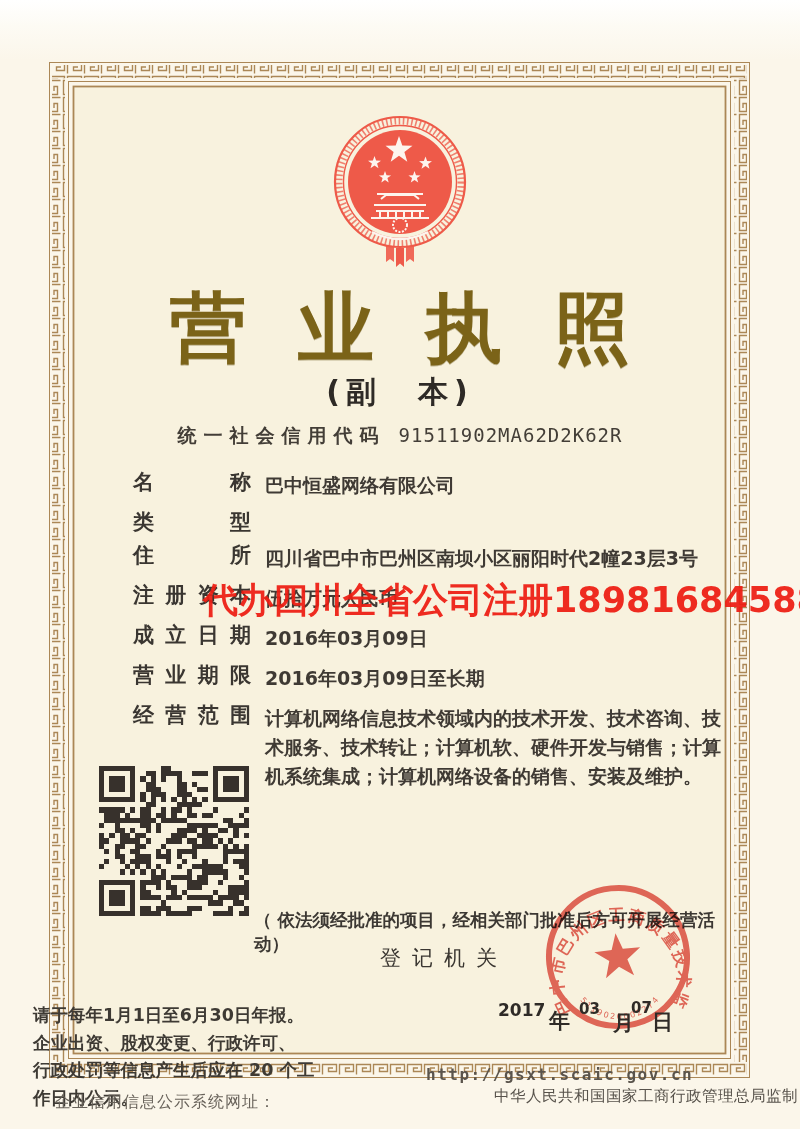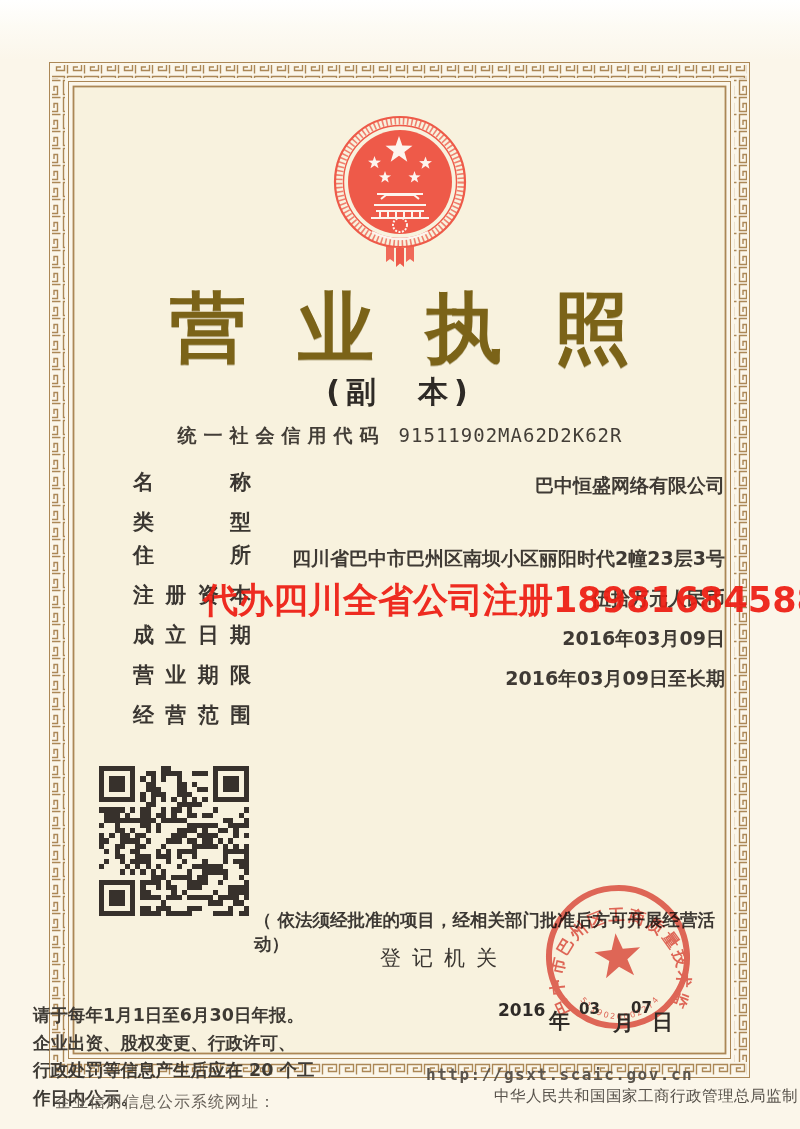--- a/index.html
+++ b/index.html
@@ -14,21 +14,21 @@
   .subtitle{position:absolute;left:0;top:372px;width:800px;text-align:center;z-index:2;
             font-size:30px;font-weight:600;color:#2e2a26;letter-spacing:6px;}
   .code-line{position:absolute;left:0;top:423px;width:800px;text-align:center;z-index:2;
              color:#433e37;}
   .code-label{font-size:19px;font-weight:600;letter-spacing:7px;}
   .code-value{font-size:19px;font-family:"DejaVu Sans Mono","Liberation Mono",monospace;letter-spacing:1px;margin-left:8px;}
   .fields{position:absolute;left:133px;top:471px;width:592px;z-index:2;}
   .f-row{display:flex;align-items:flex-start;margin-bottom:11px;}
   .f-label{width:118px;flex:0 0 118px;font-size:21px;font-weight:600;color:#3a3631;
            text-align:justify;text-align-last:justify;margin-right:14px;line-height:22px;}
-  .f-value{flex:1;max-width:462px;font-size:19px;font-weight:600;color:#3f3a34;line-height:29px;padding-top:0px;text-align:right;}
+  .f-value{flex:1;max-width:462px;font-size:19px;font-weight:600;color:#3f3a34;line-height:29px;padding-top:0px;}
   .watermark{position:absolute;left:203px;top:577px;z-index:6;font-size:35px;font-weight:600;
              color:#ee1d12;white-space:nowrap;letter-spacing:0px;opacity:.93;}
   .qr{position:absolute;left:99px;top:766px;width:150px;height:150px;z-index:3;}
   .approval-note{position:absolute;left:254px;top:908px;width:470px;z-index:3;
                  font-size:17.5px;font-weight:600;color:#3c3833;}
   .registrar{position:absolute;left:380px;top:944px;z-index:3;font-size:21px;font-weight:400;
              color:#3a3631;letter-spacing:11px;}
   .seal{position:absolute;left:532px;top:871px;width:172px;height:172px;z-index:4;
         transform:rotate(-6deg);mix-blend-mode:multiply;opacity:.9;}
   .d{position:absolute;z-index:6;color:#2f2b27;font-weight:600;}
@@ -129,20 +129,21 @@
       <div class="f-row">
         <span class="f-label">成立日期</span>
         <span class="f-value">2016年03月09日</span>
       </div>
       <div class="f-row">
         <span class="f-label">营业期限</span>
         <span class="f-value">2016年03月09日至长期</span>
       </div>
       <div class="f-row">
         <span class="f-label">经营范围</span>
+        <span class="f-value">计算机网络信息技术领域内的技术开发、技术咨询、技术服务、技术转让；计算机软、硬件开发与销售；计算机系统集成；计算机网络设备的销售、安装及维护。</span>
       </div>
     </div>
 
   <div class="watermark">代办四川全省公司注册18981684588</div>
 
   <div class="qr"><svg width="150" height="150" viewBox="0 0 29 29" shape-rendering="crispEdges">
         <g fill="#37312c">
           <rect x="0" y="0" width="1" height="1"></rect>
           <rect x="1" y="0" width="1" height="1"></rect>
           <rect x="2" y="0" width="1" height="1"></rect>
@@ -579,21 +580,21 @@
     <circle cx="86" cy="86" r="69" fill="none" stroke="#e25b52" stroke-width="6"></circle>
     <path fill="#e25b52" d="M86,62 l5.6,16.4 17.4,.3 -13.9,10.4 5,16.7 -14.1-10.1 -14.1,10.1 5-16.7 -13.9-10.4 17.4-.3 z"></path>
     <text font-size="16.5" fill="#e25b52" font-weight="700" letter-spacing="2.5">
       <textPath href="#arcTop" startOffset="2">巴中市巴州区工商质量技术监督管理局</textPath>
     </text>
     <text font-size="8" fill="#e25b52" letter-spacing="2">
       <textPath href="#arcBot" startOffset="8">5119020002274</textPath>
     </text>
   </svg>
 
-  <span class="d d-year">2016</span>
+  <span class="d d-year">2017</span>
   <span class="d d-yu">年</span>
   <span class="d d-month">03</span>
   <span class="d d-mu">月</span>
   <span class="d d-day">07</span>
   <span class="d d-du">日</span>
 
   <div class="foot-note">
     <div>请于每年1月1日至6月30日年报。</div>
     <div>企业出资、股权变更、行政许可、</div>
     <div>行政处罚等信息产生后应在 20 个工</div>

